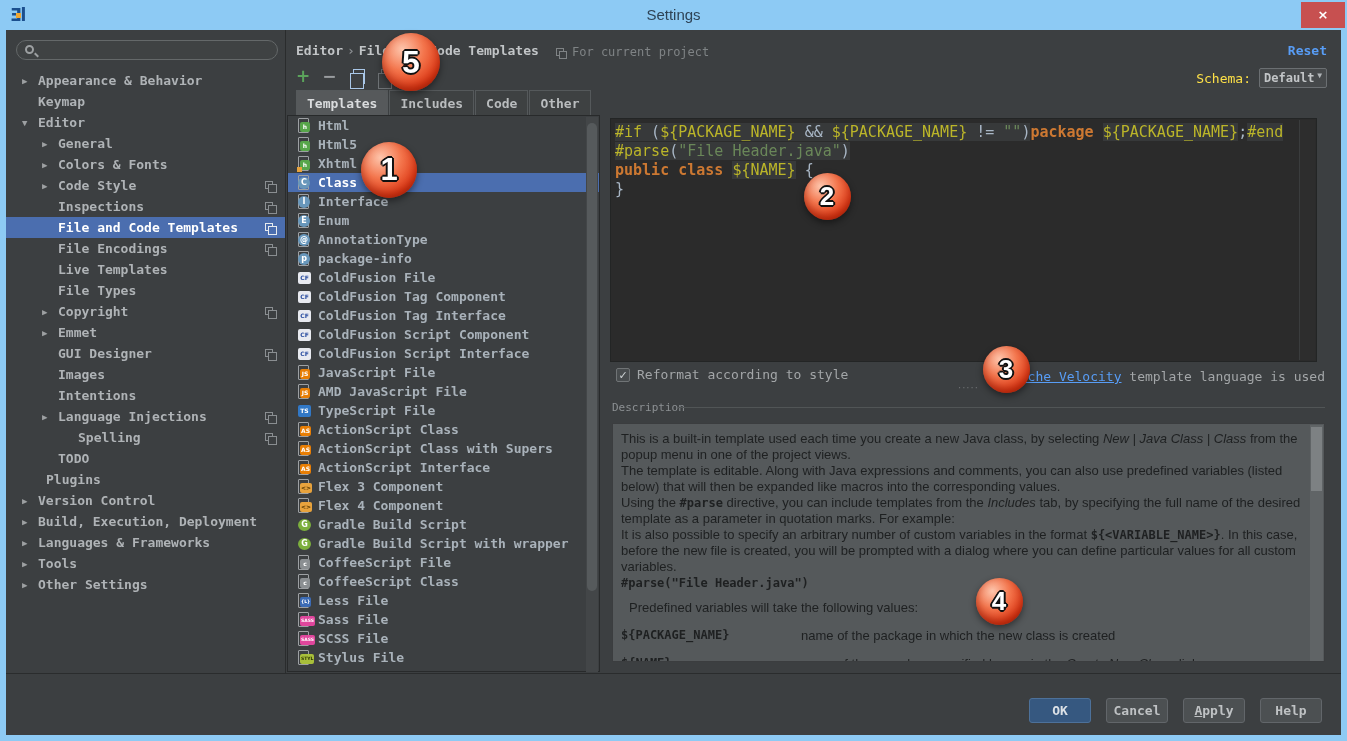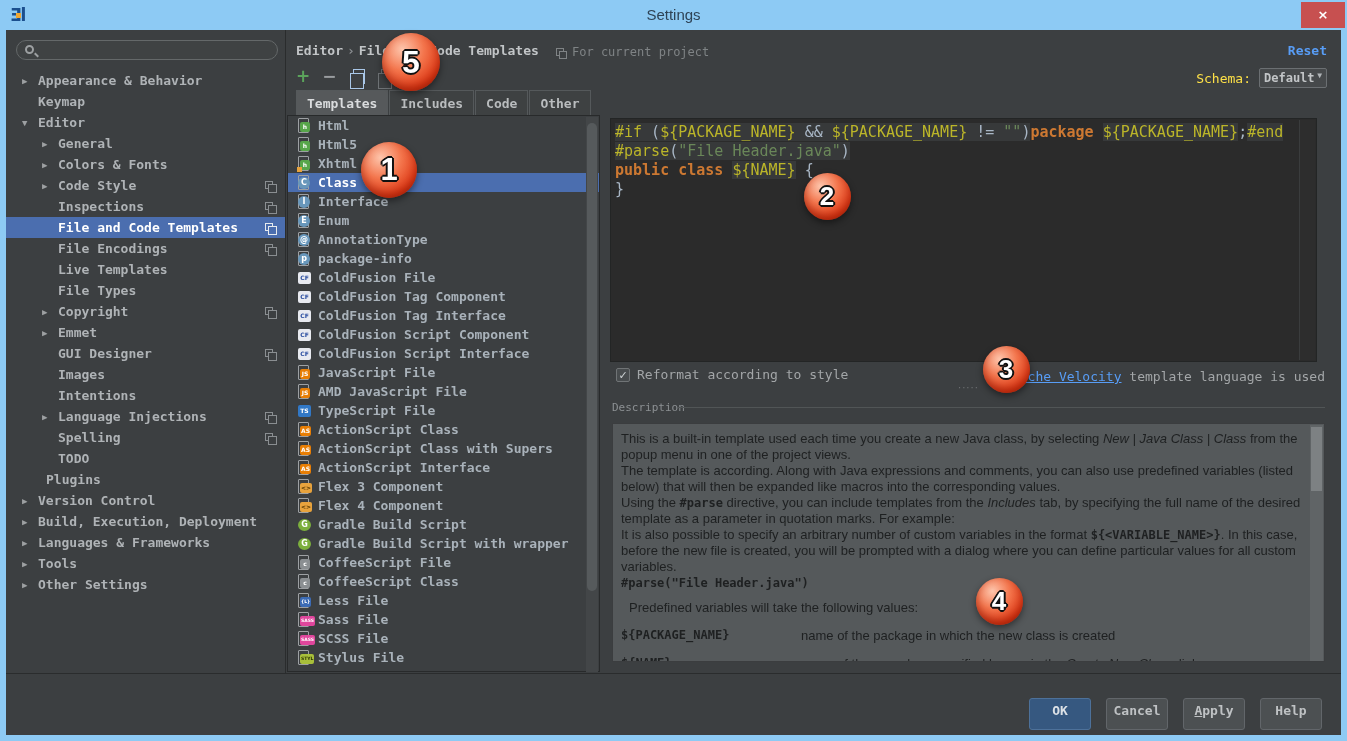--- a/index.html
+++ b/index.html
@@ -33,21 +33,21 @@
   .tree-arrow { display:inline-block; width:16px; font-size:9px; color:#9DA0A2; }
   .tree-row.sel .tree-arrow { color:#E3E8EE; }
   .badge { position:absolute; right:12px; top:6px; width:8px; height:8px; border:1px solid #8A8E91; background:inherit; }
   .badge::before { content:""; position:absolute; left:2px; top:2px; width:7px; height:7px;
                    border:1px solid #8A8E91; background:#3C3F41; }
   .tree-row.sel .badge, .tree-row.sel .badge::before { border-color:#E6EAEE; }
   .tree-row.sel .badge::before { background:#4B6EAF; }
 
   
   .footer { position:absolute; left:0; top:643px; width:1335px; height:62px; border-top:1px solid #2A2C2D; background:#3C3F41; }
-  .btn { position:absolute; top:24px; width:62px; height:32px; background:#4C5052; border:1px solid #62666A;
+  .btn { position:absolute; top:24px; width:62px; height:25px; background:#4C5052; border:1px solid #62666A;
          border-radius:3px; color:#BFC2C4; font:bold 13px "DejaVu Sans Mono", monospace;
          text-align:center; line-height:23px; }
   .btn.primary { background:#365880; border-color:#4D719A; color:#DCE1E6; }
 
   
   .crumbs { position:absolute; left:290px; top:13px; font:bold 13px "DejaVu Sans Mono", monospace; color:#C2C5C7; }
   .crumb-sep { color:#8B8F92; padding:0 4px; }
   .scope { position:absolute; left:550px; top:15px; font:12px "DejaVu Sans Mono", monospace; color:#7F8385; }
   .scope .badge2 { position:relative; display:inline-block; width:8px; height:8px; border:1px solid #7F8385; margin-right:8px; }
   .scope .badge2::before { content:""; position:absolute; left:2px; top:2px; width:6px; height:6px; border:1px solid #7F8385; background:#3C3F41; }
@@ -214,21 +214,21 @@
           </div>
           <div class="tree-row" style="padding-left: 36px;">
             <span class="tree-arrow"></span>
             <span>Intentions</span>
           </div>
           <div class="tree-row" style="padding-left: 36px;">
             <span class="tree-arrow">▶</span>
             <span>Language Injections</span>
             <span class="badge"></span>
           </div>
-          <div class="tree-row" style="padding-left: 36px;">
+          <div class="tree-row" style="padding-left: 56px;">
             <span class="tree-arrow"></span>
             <span>Spelling</span>
             <span class="badge"></span>
           </div>
           <div class="tree-row" style="padding-left: 36px;">
             <span class="tree-arrow"></span>
             <span>TODO</span>
           </div>
           <div class="tree-row" style="padding-left: 24px;">
             <span class="tree-arrow"></span>
@@ -503,21 +503,21 @@
     <div class="velocity-note">
       <a>Apache Velocity</a><span> template language is used</span>
     </div>
     <div class="drag-dots">·····</div>
 
     <div class="desc-title">Description</div>
     <div class="desc-titleline"></div>
     <div class="desc-panel">
       <div class="desc-inner" id="desc">
           <div class="desc-p">This is a built-in template used each time you create a new Java class, by selecting <i>New | Java Class | Class</i> from the popup menu in one of the project views.</div>
-          <div class="desc-p">The template is according. Along with Java expressions and comments, you can also use predefined variables (listed below) that will then be expanded like macros into the corresponding values.</div>
+          <div class="desc-p">The template is editable. Along with Java expressions and comments, you can also use predefined variables (listed below) that will then be expanded like macros into the corresponding values.</div>
           <div class="desc-p">Using the <b class="dmono">#parse</b> directive, you can include templates from the <i>Includes</i> tab, by specifying the full name of the desired template as a parameter in quotation marks. For example:</div>
           <div class="desc-p">It is also possible to specify an arbitrary number of custom variables in the format <b class="dmono">${&lt;VARIABLE_NAME&gt;}</b>. In this case, before the new file is created, you will be prompted with a dialog where you can define particular values for all custom variables.</div>
           <div class="desc-p"><b class="dmono">#parse("File Header.java")</b></div>
           <div class="desc-p gap">Predefined variables will take the following values:</div>
           <div class="var-row">
             <span class="var-name">${PACKAGE_NAME}</span>
             <span>name of the package in which the new class is created</span>
           </div>
           <div class="var-row">
             <span class="var-name">${NAME}</span>

